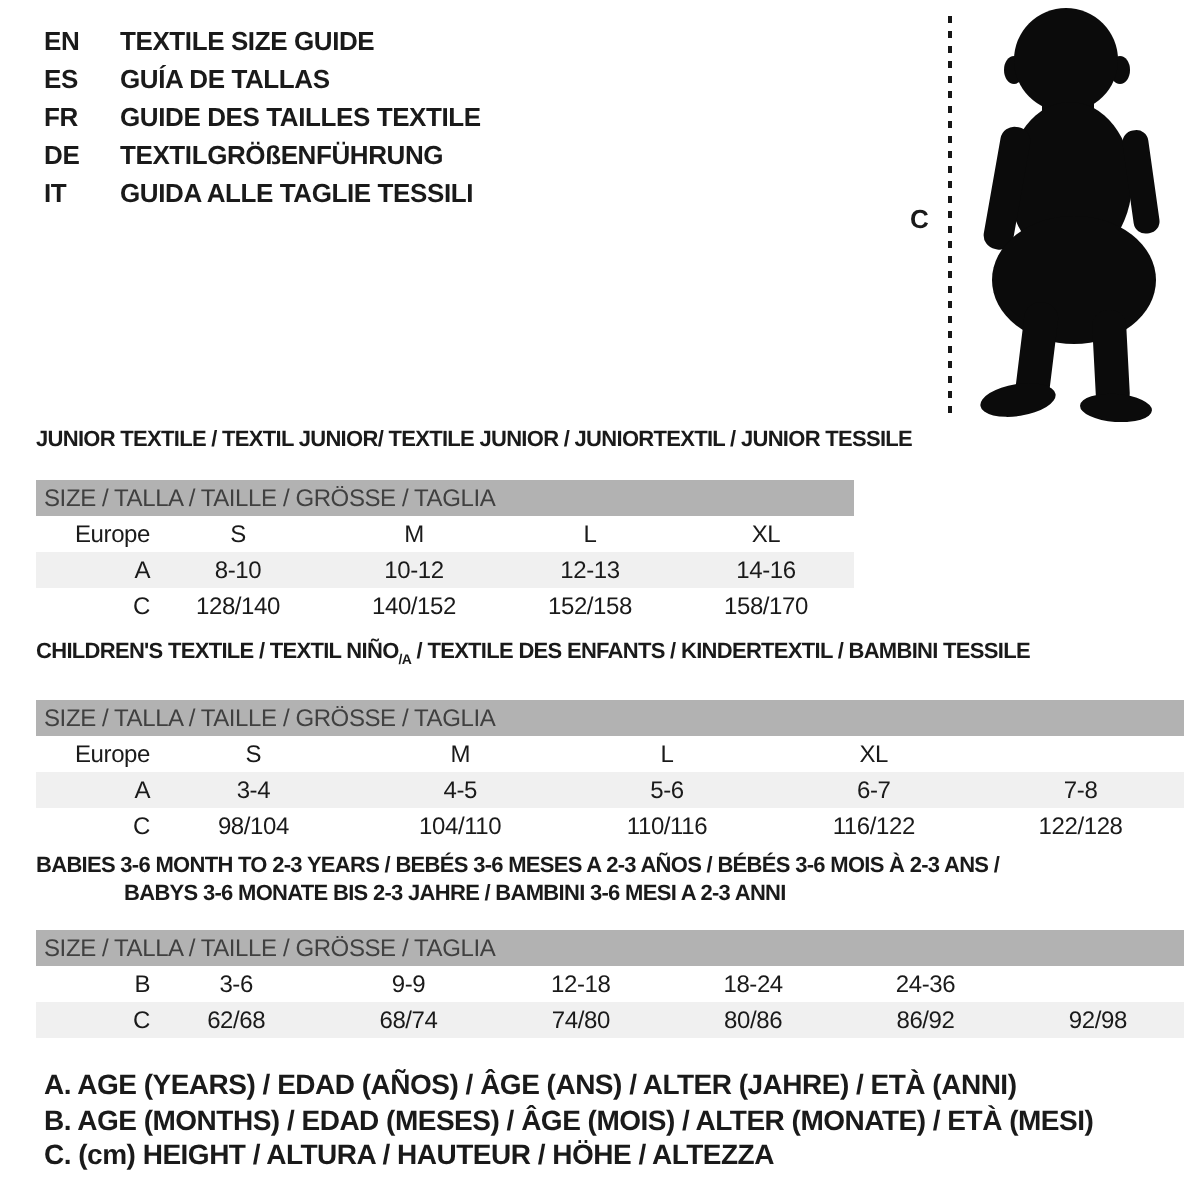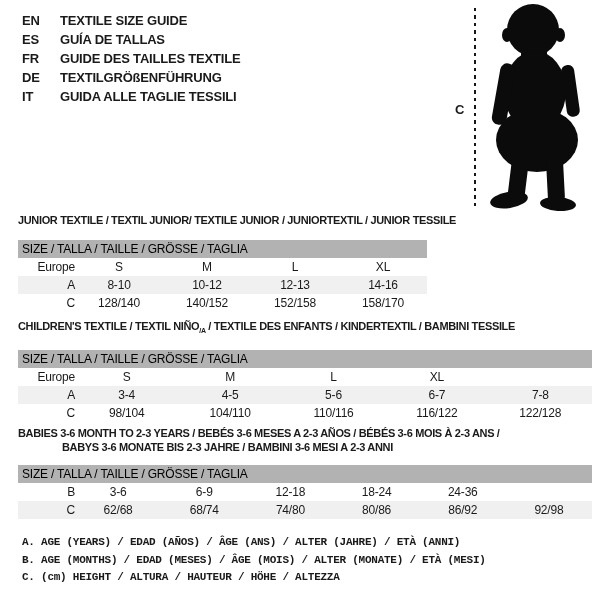--- a/index.html
+++ b/index.html
@@ -21,32 +21,32 @@
   
   .tbl{position:absolute;left:18px;}
   .t1{top:213px;width:409px;}
   .t2{top:319px;width:574px;}
   .t3{top:426px;width:574px;}
   .tbl-title{font-size:11px;font-weight:bold;letter-spacing:-0.35px;line-height:14px;white-space:nowrap;}
   .t1 .tbl-title{margin-bottom:13px;}
   .t2 .tbl-title{margin-bottom:12px;}
   .t3 .tbl-title2{margin-bottom:11px;margin-left:44px;}
   .sub{font-size:7px;vertical-align:sub;}
-  .size-bar{height:18px;line-height:18px;background:#b2b2b2;color:#000000;
+  .size-bar{height:18px;line-height:18px;background:#b2b2b2;color:#404040;
     font-size:12px;padding-left:4px;letter-spacing:-0.2px;}
   .row{display:grid;height:18px;line-height:18px;font-size:12px;letter-spacing:-0.2px;}
   .t1 .row{grid-template-columns:57px repeat(4,1fr);}
   .t2 .row{grid-template-columns:57px repeat(5,1fr);}
   .t3 .row{grid-template-columns:57px repeat(6,1fr);}
   .row .label{text-align:right;padding-left:3px;}
   .row .val{text-align:center;}
   .row.stripe{background:#f0f0f0;}
   
   .footnotes{position:absolute;left:22px;top:534px;}
-  .footnote{font-size:11px;font-weight:bold;letter-spacing:-0.25px;line-height:17.5px;white-space:nowrap;font-family:Liberation Mono, monospace;}
+  .footnote{font-size:14px;font-weight:bold;letter-spacing:-0.25px;line-height:17.5px;white-space:nowrap;}
 </style>
 </head>
 <body>
 
 <div class="langs">
   <div class="lang-row">
     <span>EN</span>
     <span>TEXTILE SIZE GUIDE</span>
   </div>
   <div class="lang-row">
@@ -140,21 +140,21 @@
   </div>
 </div>
 
 <div class="tbl t3">
   <div class="tbl-title">BABIES 3-6 MONTH TO 2-3 YEARS / BEBÉS 3-6 MESES A 2-3 AÑOS / BÉBÉS 3-6 MOIS À 2-3 ANS /</div>
   <div class="tbl-title tbl-title2">BABYS 3-6 MONATE BIS 2-3 JAHRE / BAMBINI 3-6 MESI A 2-3 ANNI</div>
   <div class="size-bar">SIZE / TALLA / TAILLE / GRÖSSE / TAGLIA</div>
   <div class="row">
     <span class="label">B</span>
     <span class="val">3-6</span>
-    <span class="val">6-9</span>
+    <span class="val">9-9</span>
     <span class="val">12-18</span>
     <span class="val">18-24</span>
     <span class="val">24-36</span>
   </div>
   <div class="row stripe">
     <span class="label">C</span>
     <span class="val">62/68</span>
     <span class="val">68/74</span>
     <span class="val">74/80</span>
     <span class="val">80/86</span>

